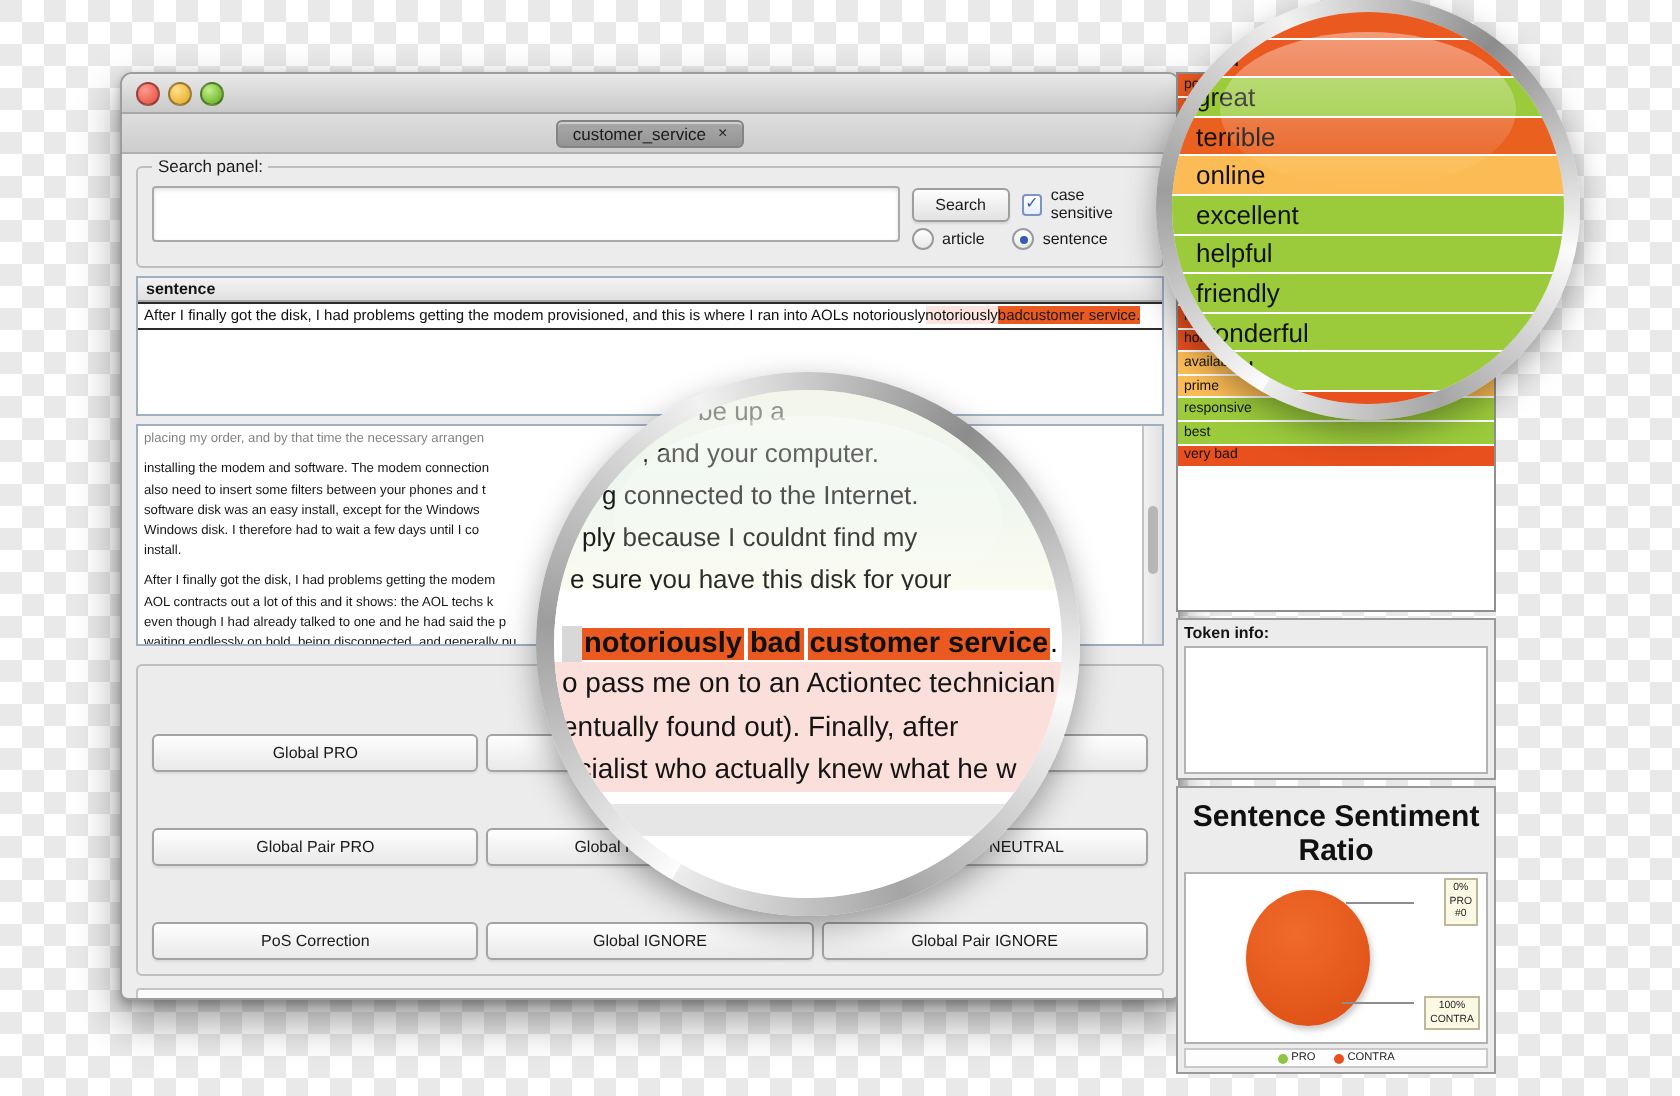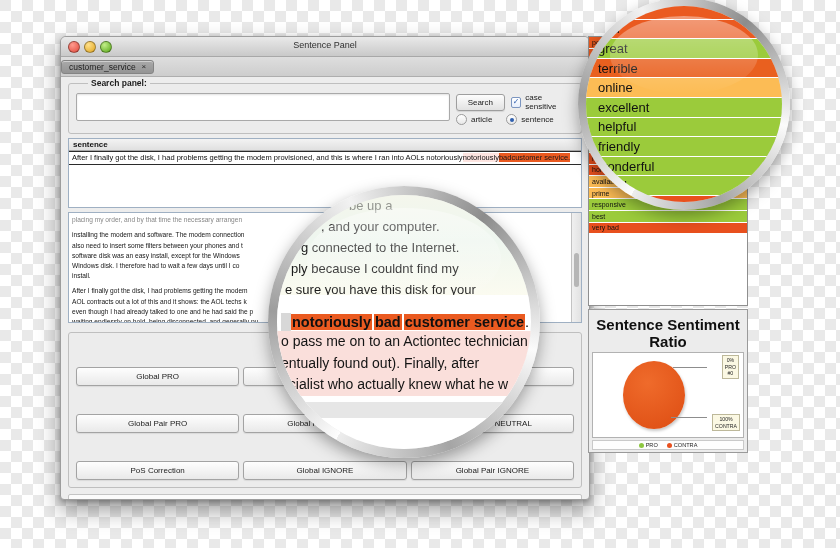--- a/index.html
+++ b/index.html
@@ -27,38 +27,38 @@
     position:absolute;left:0;right:0;top:3px;text-align:center;
     font-size:9px;color:#303030;
   }
   .lights{position:absolute;left:7px;top:4px;display:flex;gap:4px;}
   .light{width:10px;height:10px;border-radius:50%;border:1px solid rgba(0,0,0,.35);}
   .l-close{background:radial-gradient(circle at 35% 30%,#ff9a8e,#e0493b);}
   .l-min{background:radial-gradient(circle at 35% 30%,#ffe08a,#e0a51f);}
   .l-max{background:radial-gradient(circle at 35% 30%,#c3ef8a,#57a616);}
   .tabstrip{
     height:19px;background:linear-gradient(#dedede,#cdcdcd);
-    border-bottom:1px solid #aeaeae;display:flex;justify-content:flex-start;align-items:center;
+    border-bottom:1px solid #aeaeae;display:flex;justify-content:center;align-items:center;
   }
   .tab{
     background:linear-gradient(#a9a9a9,#949494);
     color:#1b1b1b;font-size:8.5px;
     border:1px solid #848484;border-radius:3px;
     padding:1px 7px;display:flex;gap:6px;align-items:center;
     box-shadow:inset 0 1px 0 rgba(255,255,255,.45);
   }
   .tab .x{font-size:8px;color:#2a2a2a;}
   .body-area{padding:6px 7px 0 7px;height:424px;box-sizing:border-box;}
   .group{
     border:1px solid #bfbfbf;border-radius:3px;background:#ececec;
     position:relative;padding:9px 7px 8px 7px;margin-bottom:4px;
   }
   .group-title{
-    position:absolute;top:-6px;left:19px;background:#ececec;
-    padding:0 3px;font-size:8.5px;color:#1c1c1c;font-weight:bold;
+    position:absolute;top:-6px;left:7px;background:#ececec;
+    padding:0 3px;font-size:8.5px;color:#1c1c1c;font-weight:normal;
   }
   .search-row{display:flex;align-items:flex-start;gap:6px;}
   .search-input{
     flex:1;height:26px;background:#fff;border:1px solid #a9a9a9;
     border-radius:2px;box-shadow:inset 0 1px 2px rgba(0,0,0,.12);
   }
   .search-right{width:118px;}
   .btn-search{
     width:48px;height:15px;font-size:8px;color:#1a1a1a;
     background:linear-gradient(#fdfdfd,#e2e2e2);
@@ -220,21 +220,20 @@
 <body>
 
 <div class="app-window">
 
   <div class="titlebar">
     <div class="lights">
       <span class="light l-close"></span>
       <span class="light l-min"></span>
       <span class="light l-max"></span>
     </div>
-    <div class="title-text">Sentence Panel</div>
   </div>
 
   <div class="tabstrip">
     <div class="tab">
       <span>customer_service</span>
       <span class="x">×</span>
     </div>
   </div>
 
   <div class="body-area">
@@ -360,20 +359,24 @@
         <span>responsive</span>
       </div>
       <div class="wrow" style="background: rgb(155, 203, 59);">
         <span>best</span>
       </div>
       <div class="wrow" style="background: rgb(232, 80, 30);">
         <span>very bad</span>
       </div>
     </div>
 
+  <div class="panel">
+    <div class="panel-title">Token info:</div>
+    <div class="panel-box"></div>
+  </div>
 
   <div class="panel">
     <div class="ssr-title">Sentence Sentiment Ratio</div>
     <div class="pie-box">
       <div class="pie"></div>
       <div class="leader" style="left:80px;top:14px;width:34px;"></div>
       <div class="leader" style="left:78px;top:64px;width:36px;"></div>
       <div class="pie-lbl lbl-pro">
         <span id="lbl-pro">0%<br>PRO<br>#0</span>
       </div>

